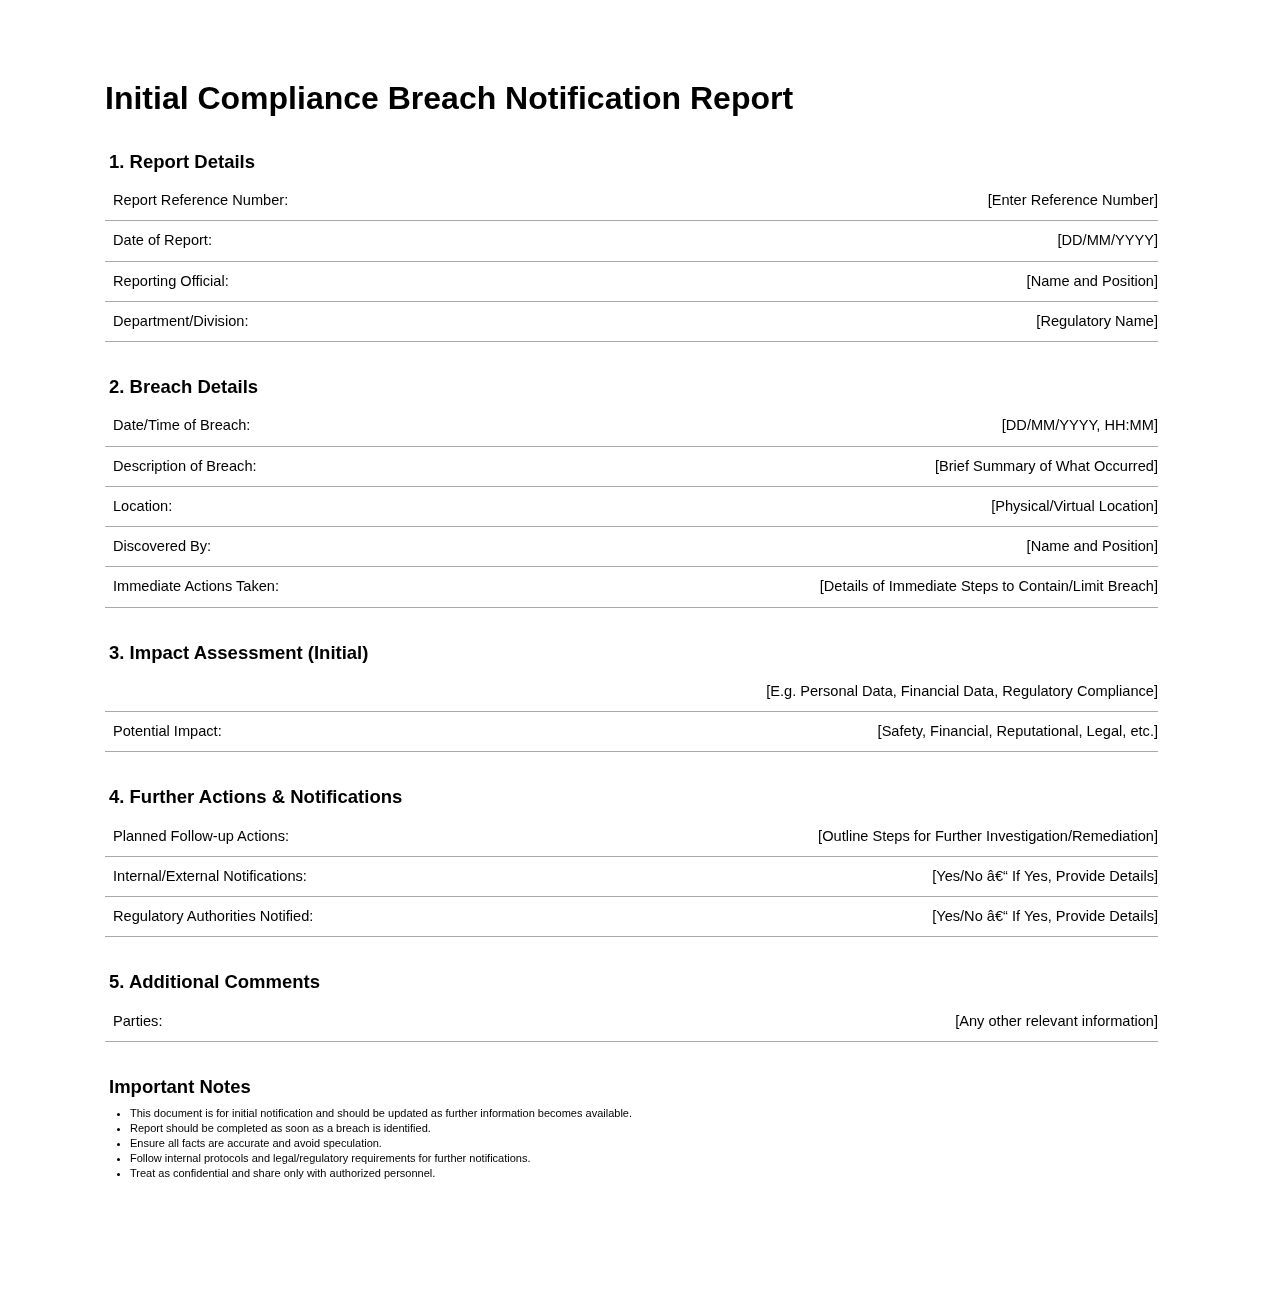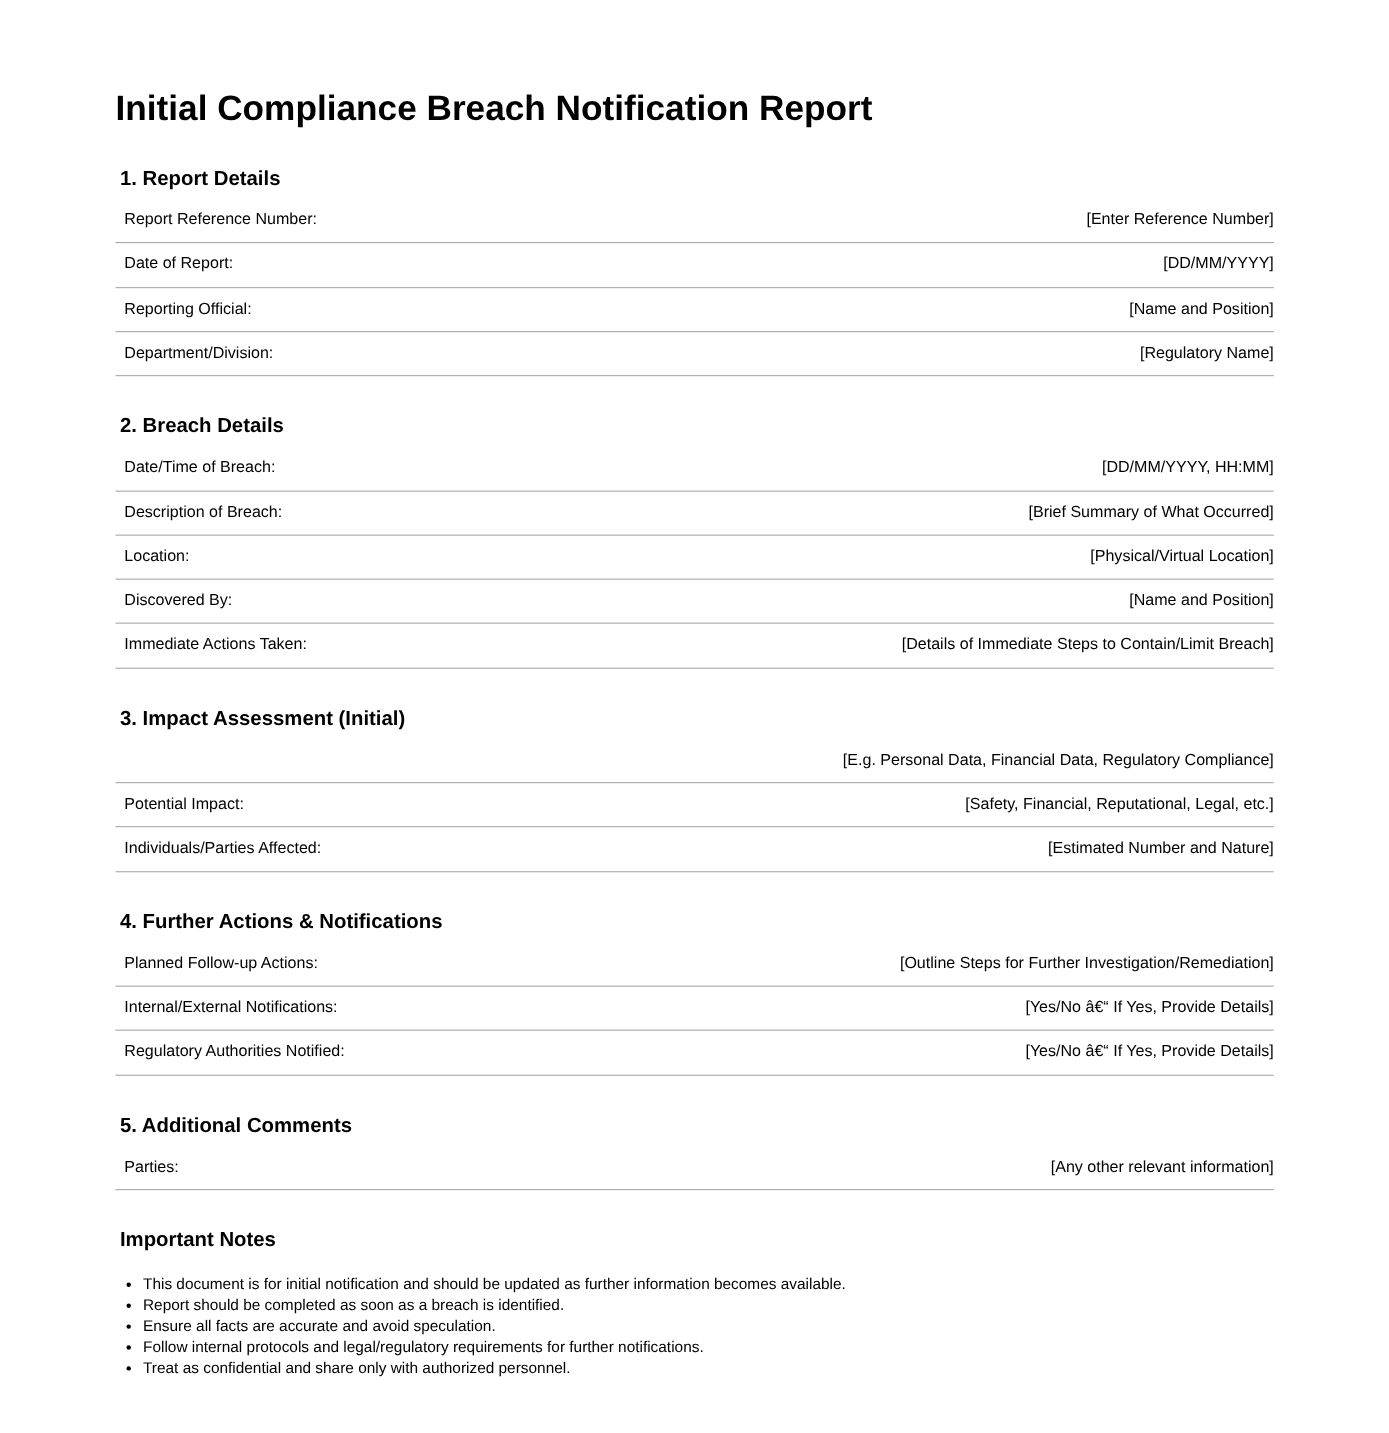--- a/index.html
+++ b/index.html
@@ -50,23 +50,23 @@
     flex: 0 0 235px;
     padding-left: 8px;
     padding-right: 10px;
   }
   .row-value {
     flex: 1 1 auto;
     padding-left: 8px;
     text-align: right;
   }
   .notes-list {
-    margin: 22px 0 0 0;
+    margin: 9px 0 0 0;
     padding-left: 25px;
-    font-size: 14px;
+    font-size: 11px;
     line-height: 1.28;
   }
   .note-item {
     margin: 0 0 1px 0;
   }
 </style>
 </head>
 <body>
 
 <div class="page">
@@ -124,24 +124,20 @@
   <div class="section">
     <h3 class="section-heading">3. Impact Assessment (Initial)</h3>
     <div class="details-table">
       <div class="table-row">
         <div class="row-value">[E.g. Personal Data, Financial Data, Regulatory Compliance]</div>
       </div>
       <div class="table-row">
         <div class="row-label">Potential Impact:</div>
         <div class="row-value">[Safety, Financial, Reputational, Legal, etc.]</div>
       </div>
-      <div class="table-row">
-        <div class="row-label">Individuals/Parties Affected:</div>
-        <div class="row-value">[Estimated Number and Nature]</div>
-      </div>
     </div>
   </div>
 
   <div class="section">
     <h3 class="section-heading">4. Further Actions &amp; Notifications</h3>
     <div class="details-table">
       <div class="table-row">
         <div class="row-label">Planned Follow-up Actions:</div>
         <div class="row-value">[Outline Steps for Further Investigation/Remediation]</div>
       </div>

